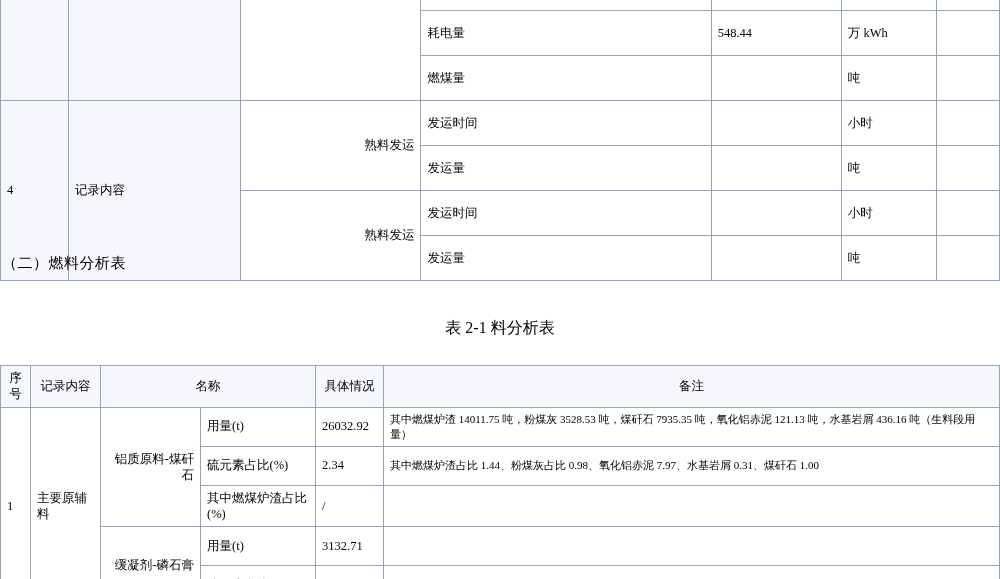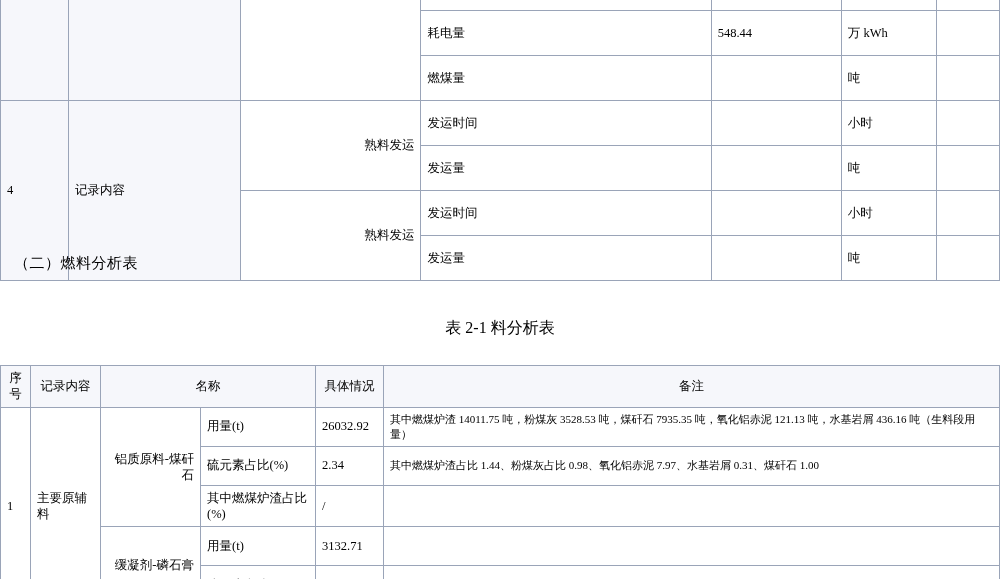--- a/index.html
+++ b/index.html
@@ -48,21 +48,21 @@
   .tt-c3 { width: 180px; }
   .tt-c4 { width: 290px; }
   .tt-c5 { width: 130px; }
   .tt-c6 { width: 95px; }
   .tt-c7 { width: 63px; }
   .shade { background: #f6f7fb !important; }
 
   
   .section-heading {
     position: absolute;
-    left: 14px;
+    left: 2px;
     top: 254px;
     font-size: 15px;
     font-family: "Liberation Serif", "DejaVu Serif", serif;
     letter-spacing: 0.5px;
   }
 
   
   .table-caption {
     position: absolute;
     left: 0;

